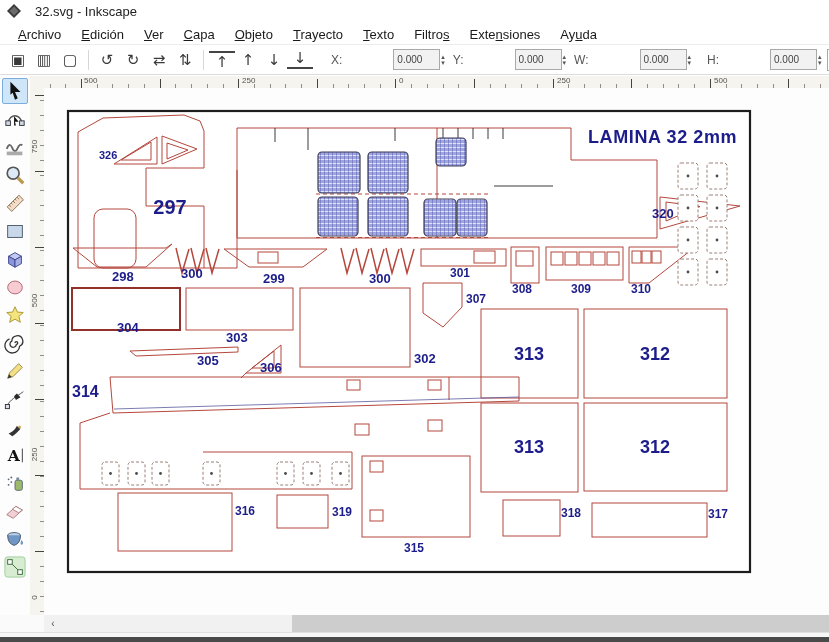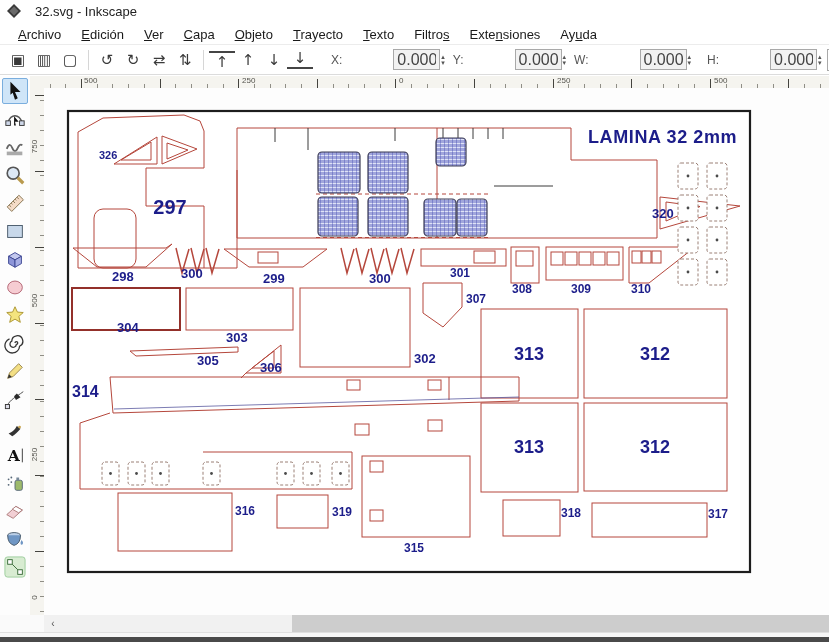--- a/index.html
+++ b/index.html
@@ -20,21 +20,21 @@
     display:flex;align-items:center;padding-left:5px;}
   .tgroups{display:flex;align-items:center;}
   .tbtn{width:26px;height:24px;display:inline-flex;align-items:center;justify-content:center;
     font-size:15px;color:#3a3a3a;font-family:"DejaVu Sans",sans-serif;}
   .tbtn.barT{border-top:2px solid #444;height:20px;margin-top:2px;}
   .tbtn.barB{border-bottom:2px solid #444;height:20px;margin-bottom:2px;}
   .tsep{width:1px;height:20px;background:#d6d6d6;margin:0 5px;display:inline-block;}
   .fieldlbl{font-size:12px;color:#555;margin:0 3px 0 8px;}
   .spinbox{display:flex;align-items:center;}
   .spinbox input{width:47px;height:21px;border:1px solid #a9a9a9;background:#f2f2f2;
-    font-size:16px;color:#444;padding:0 3px;font-family:"Liberation Sans",sans-serif;margin-left:48px;}
+    font-size:10px;color:#444;padding:0 3px;font-family:"Liberation Sans",sans-serif;margin-left:48px;}
   .spinarr{display:flex;flex-direction:column;justify-content:center;margin-left:1px;}
   .spinarr span{font-size:7px;line-height:6px;color:#555;}
   .lock{margin:0 4px;}
   .unitbox{display:flex;align-items:center;border:1px solid #a9a9a9;background:#fff;
     height:22px;margin-left:5px;}
   .unitbox .uval{font-size:12px;color:#333;padding:0 6px;text-align:center;}
   .unitbox .uchev{width:16px;height:100%;border-left:1px solid #c9c9c9;display:flex;
     align-items:center;justify-content:center;font-size:8px;color:#555;background:#f4f4f4;}
   .tglbtn{width:23px;height:23px;background:#cde3f6;border:1px solid #a8c8e2;margin-left:3px;
     display:inline-flex;align-items:center;justify-content:center;font-size:13px;color:#333;

